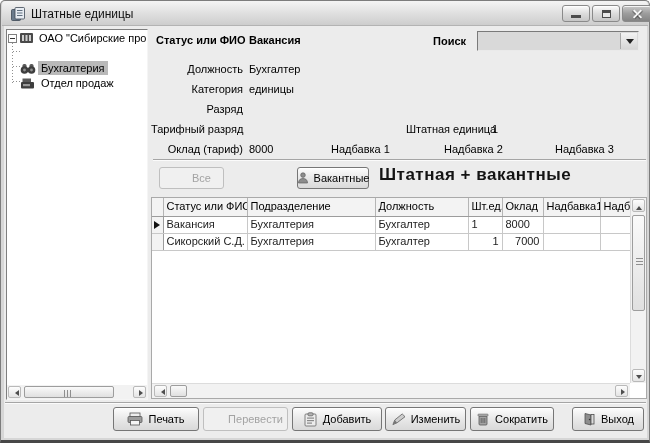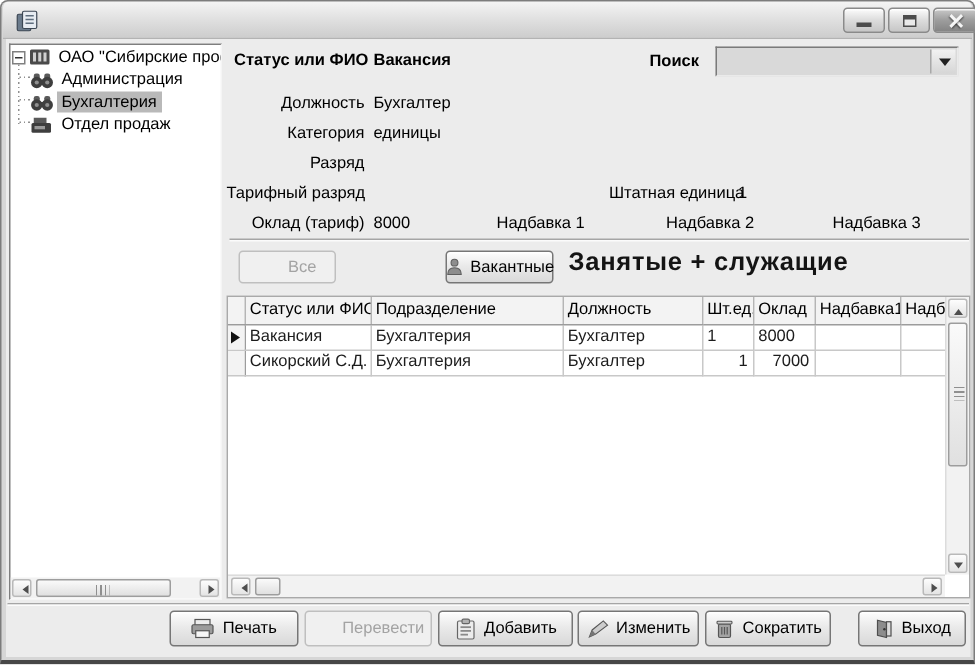--- a/index.html
+++ b/index.html
@@ -108,20 +108,21 @@
 <div class="window">
 
   <div class="titlebar">
     <svg class="title-icon" viewBox="0 0 16 16">
       <rect x="1.5" y="3.5" width="9" height="11" rx="1" fill="#6b7b8c" stroke="#3c4754" stroke-width=".8"></rect>
       <rect x="5" y="1.5" width="9.5" height="11.5" rx="1" fill="#e7ecf2" stroke="#3c4754" stroke-width=".8"></rect>
       <rect x="7" y="4" width="5.5" height="1" fill="#5f6e7e"></rect>
       <rect x="7" y="6.5" width="5.5" height="1" fill="#5f6e7e"></rect>
       <rect x="7" y="9" width="5.5" height="1" fill="#5f6e7e"></rect>
     </svg>
+    <span class="title-text">Штатные единицы</span>
     <div class="capbtn min">
         <span class="glyph-min"></span>
       </div>
     <div class="capbtn max">
         <span class="glyph-max"></span>
       </div>
     <div class="capbtn close">
         <span class="glyph-x"></span>
       </div>
   </div>
@@ -138,32 +139,20 @@
       <div class="tree-row" style="left:12px; top:1px;">
         <svg class="ticon" style="left:0; top:0;" viewBox="0 0 16 14">
           <rect x="1" y="2" width="13" height="10" rx="1" fill="#4a4a4a"></rect>
           <rect x="3" y="4" width="2" height="6" fill="#cfcfcf"></rect>
           <rect x="6.5" y="4" width="2" height="6" fill="#cfcfcf"></rect>
           <rect x="10" y="4" width="2" height="6" fill="#cfcfcf"></rect>
         </svg>
         <span class="tree-label" style="margin-left:17px;">ОАО "Сибирские прос</span>
       </div>
 
-      <div class="tree-row" style="left:13px; top:16px;">
-        <svg class="ticon" style="left:0; top:1px;" viewBox="0 0 16 12">
-          <rect x="2.5" y="1" width="4" height="4" rx="1.5" fill="#5a5a5a"></rect>
-          <rect x="9.5" y="1" width="4" height="4" rx="1.5" fill="#5a5a5a"></rect>
-          <circle cx="4.5" cy="7" r="3.8" fill="#3e3e3e"></circle>
-          <circle cx="11.5" cy="7" r="3.8" fill="#3e3e3e"></circle>
-          <rect x="6" y="5" width="4" height="3" fill="#3e3e3e"></rect>
-          <circle cx="4.5" cy="7" r="1.4" fill="#909090"></circle>
-          <circle cx="11.5" cy="7" r="1.4" fill="#909090"></circle>
-        </svg>
-        <span class="tree-label" style="margin-left:18px;">Администрация</span>
-      </div>
 
       <div class="tree-row" style="left:13px; top:31px;">
         <svg class="ticon" style="left:0; top:1px;" viewBox="0 0 16 12">
           <rect x="2.5" y="1" width="4" height="4" rx="1.5" fill="#5a5a5a"></rect>
           <rect x="9.5" y="1" width="4" height="4" rx="1.5" fill="#5a5a5a"></rect>
           <circle cx="4.5" cy="7" r="3.8" fill="#3e3e3e"></circle>
           <circle cx="11.5" cy="7" r="3.8" fill="#3e3e3e"></circle>
           <rect x="6" y="5" width="4" height="3" fill="#3e3e3e"></rect>
           <circle cx="4.5" cy="7" r="1.4" fill="#909090"></circle>
           <circle cx="11.5" cy="7" r="1.4" fill="#909090"></circle>
@@ -228,21 +217,21 @@
     <div class="btn fbtn disabled" style="left:155px; width:65px;">
       <span>Все</span>
     </div>
     <div class="btn fbtn" style="left:293px; width:72px;">
       <svg class="icon" width="12" height="12" viewBox="0 0 12 12">
         <circle cx="6" cy="3.1" r="2.3" fill="#8d8d8d" stroke="#5e5e5e" stroke-width=".7"></circle>
         <path d="M1.5 11 C1.5 7.8 3.5 6.5 6 6.5 C8.5 6.5 10.5 7.8 10.5 11 Z" fill="#8d8d8d" stroke="#5e5e5e" stroke-width=".7"></path>
       </svg>
       <span>Вакантные</span>
     </div>
-    <div class="big-title">Занятые + служащие</div>
+    <div class="big-title">Штатная + вакантные</div>
 
     <div class="grid">
       <table>
         <colgroup>
             <col class="c0">
             <col class="c1">
             <col class="c2">
             <col class="c3">
             <col class="c4">
             <col class="c5">

